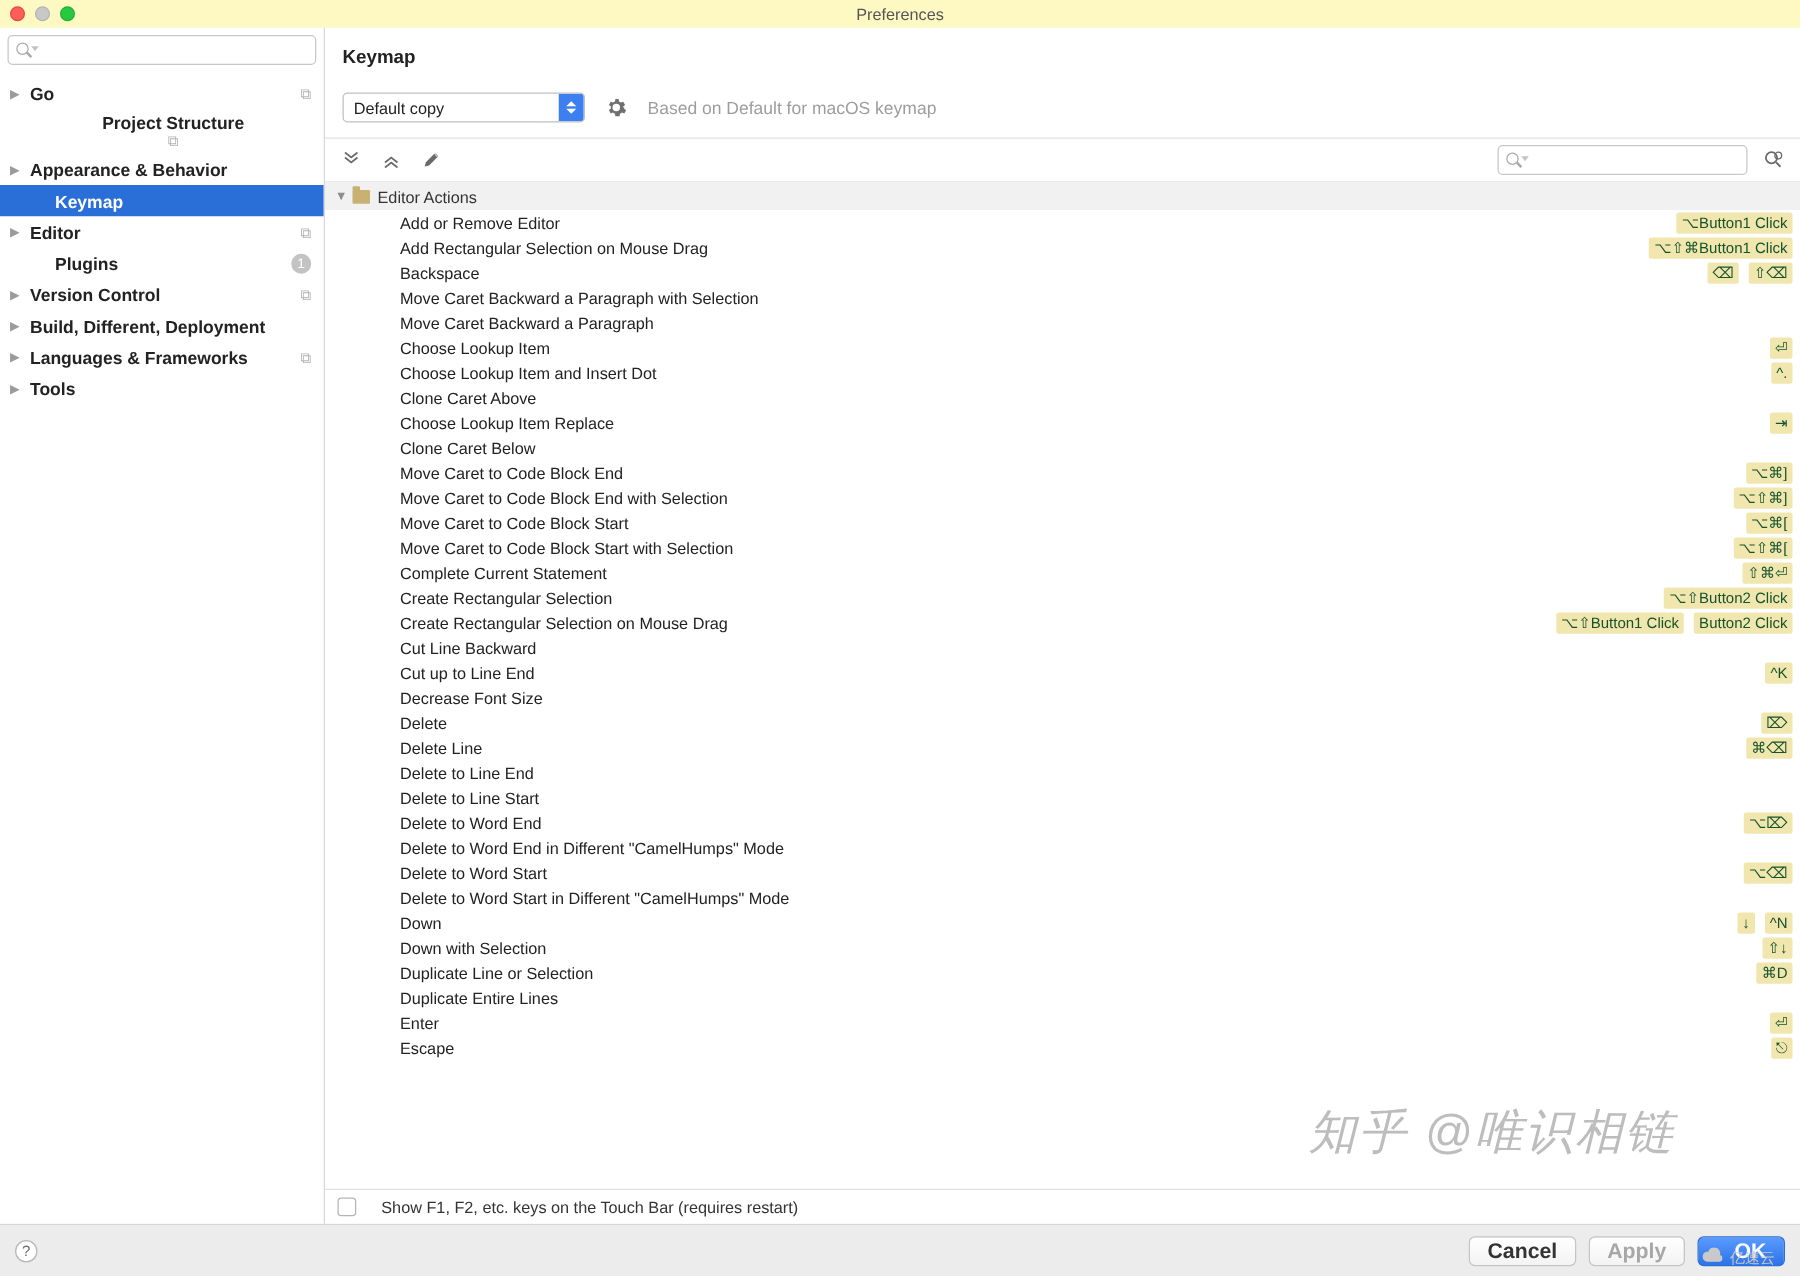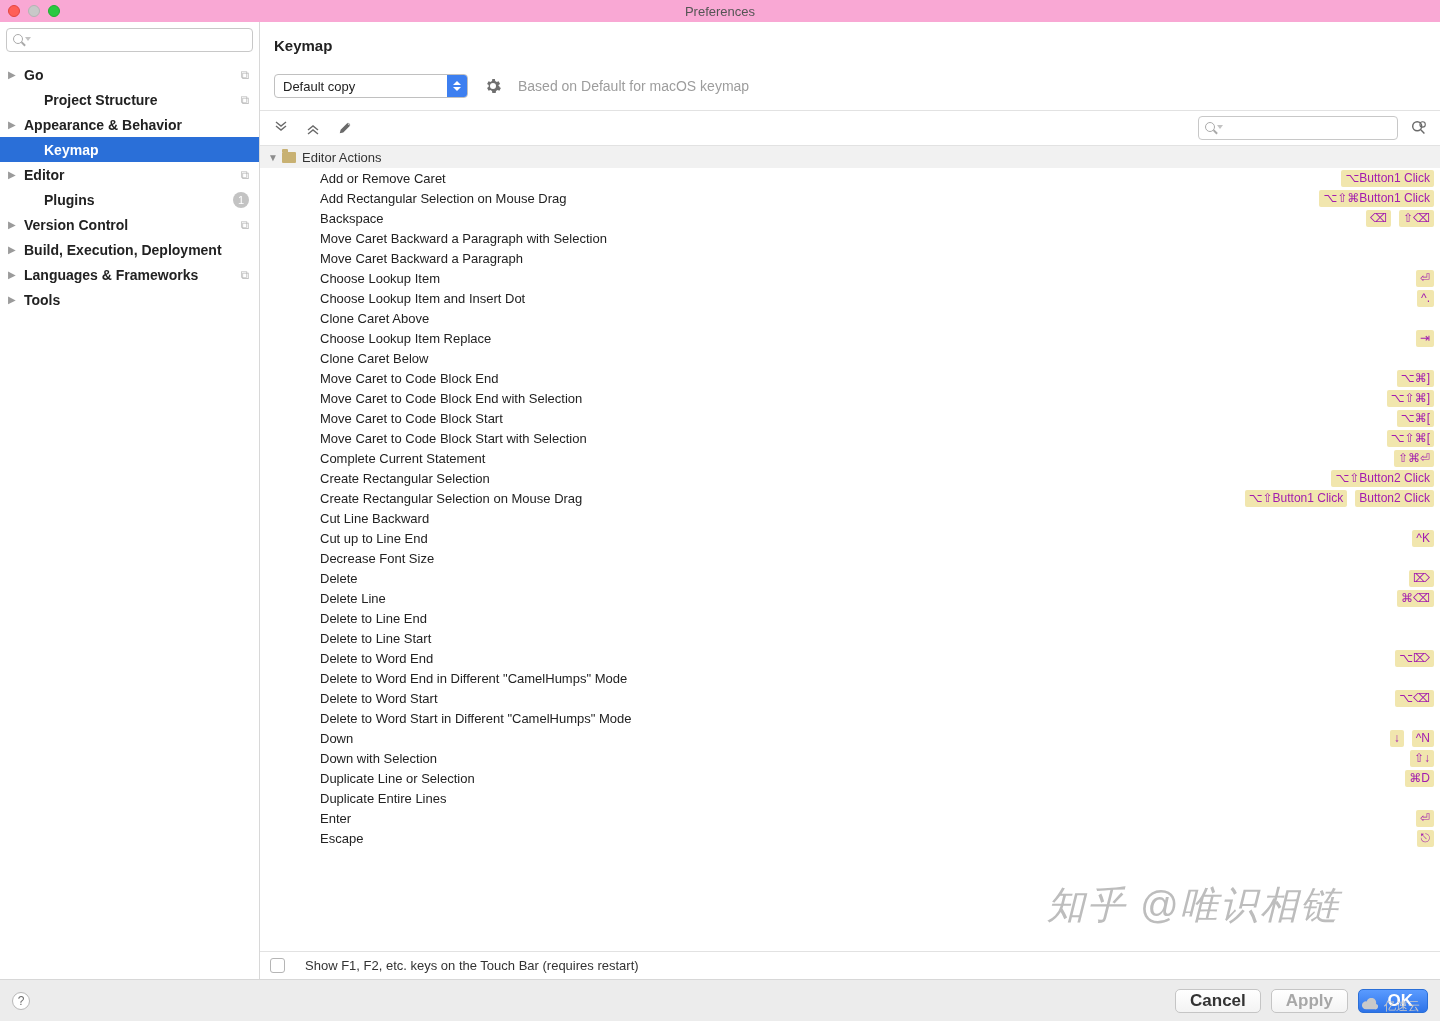--- a/index.html
+++ b/index.html
@@ -14,21 +14,21 @@
     overflow: hidden;
     position: relative;
   }
   
   .titlebar {
     height: 22px;
     display: flex;
     align-items: center;
     padding: 0 8px;
     position: relative;
-    background: #f9a8d4;
+    background: #fef9c3;
   }
   .traffic { display: flex; gap: 8px; align-items: center; }
   .tl-dot { width: 12px; height: 12px; border-radius: 50%; }
   .tl-close { background: #ff5f57; border: 1px solid #e24640; }
   .tl-min { background: #c8c8c8; border: 1px solid #b3b3b3; }
   .tl-max { background: #28c940; border: 1px solid #1fad33; }
   .titlebar .title {
     position: absolute; left: 0; right: 0; text-align: center;
     font-size: 13px; color: #555; pointer-events: none;
   }
@@ -153,21 +153,21 @@
     content: ""; position: absolute; top: -3px; left: 0; width: 6px; height: 3px;
     background: #c8b172; border-radius: 1px 1px 0 0;
   }
   .action-row {
     height: 20px; display: flex; align-items: center;
     padding-left: 60px; padding-right: 6px;
   }
   .action-row .name { flex: 1; white-space: nowrap; overflow: hidden; text-overflow: ellipsis; }
   .shortcuts { display: flex; gap: 8px; }
   .sc {
-    background: #f1e6ae; color: #a21caf; font-size: 12px;
+    background: #f1e6ae; color: #14532d; font-size: 12px;
     padding: 0 4px; border-radius: 2px; white-space: nowrap;
     line-height: 17px; height: 17px;
   }
   .touchbar-row {
     border-top: 1px solid #e2e2e2;
     height: 28px; display: flex; align-items: center; padding-left: 10px;
     gap: 20px;
   }
   .chk {
     width: 15px; height: 15px; border: 1px solid #b5b5b5; border-radius: 3px; background: #fff;
@@ -228,21 +228,21 @@
           </span>
         <input type="text" placeholder="" style="">
       </div>
     </div>
     <div class="tree" id="tree">
         <div class="tree-item has-chev">
           <span class="arrow">▶</span>
           <span class="lbl">Go</span>
           <span class="copy-icon">⧉</span>
         </div>
-        <div class="tree-item child" style="padding-left: 28px;">
+        <div class="tree-item child" style="padding-left: 28px; flex-direction: column;">
           <span class="arrow"></span>
           <span class="lbl">Project Structure</span>
           <span class="copy-icon">⧉</span>
         </div>
         <div class="tree-item has-chev">
           <span class="arrow">▶</span>
           <span class="lbl">Appearance &amp; Behavior</span>
         </div>
         <div class="tree-item selected child" style="padding-left: 28px;">
           <span class="arrow"></span>
@@ -258,21 +258,21 @@
           <span class="lbl">Plugins</span>
           <span class="count-badge">1</span>
         </div>
         <div class="tree-item has-chev">
           <span class="arrow">▶</span>
           <span class="lbl">Version Control</span>
           <span class="copy-icon">⧉</span>
         </div>
         <div class="tree-item has-chev">
           <span class="arrow">▶</span>
-          <span class="lbl">Build, Execution, Deployment</span>
+          <span class="lbl">Build, Different, Deployment</span>
         </div>
         <div class="tree-item has-chev">
           <span class="arrow">▶</span>
           <span class="lbl">Languages &amp; Frameworks</span>
           <span class="copy-icon">⧉</span>
         </div>
         <div class="tree-item has-chev">
           <span class="arrow">▶</span>
           <span class="lbl">Tools</span>
         </div>
@@ -333,21 +333,21 @@
     </div>
 
     <div class="key-list" id="key-list">
       <div class="group-row">
         <span class="arrow">▼</span>
         <span class="folder"></span>
         <span>Editor Actions</span>
       </div>
 
     <div class="action-row">
-          <span class="name">Add or Remove Caret</span>
+          <span class="name">Add or Remove Editor</span>
           <span class="shortcuts">
             <span class="sc">⌥Button1 Click</span>
           </span>
         </div>
         <div class="action-row">
           <span class="name">Add Rectangular Selection on Mouse Drag</span>
           <span class="shortcuts">
             <span class="sc">⌥⇧⌘Button1 Click</span>
           </span>
         </div>

